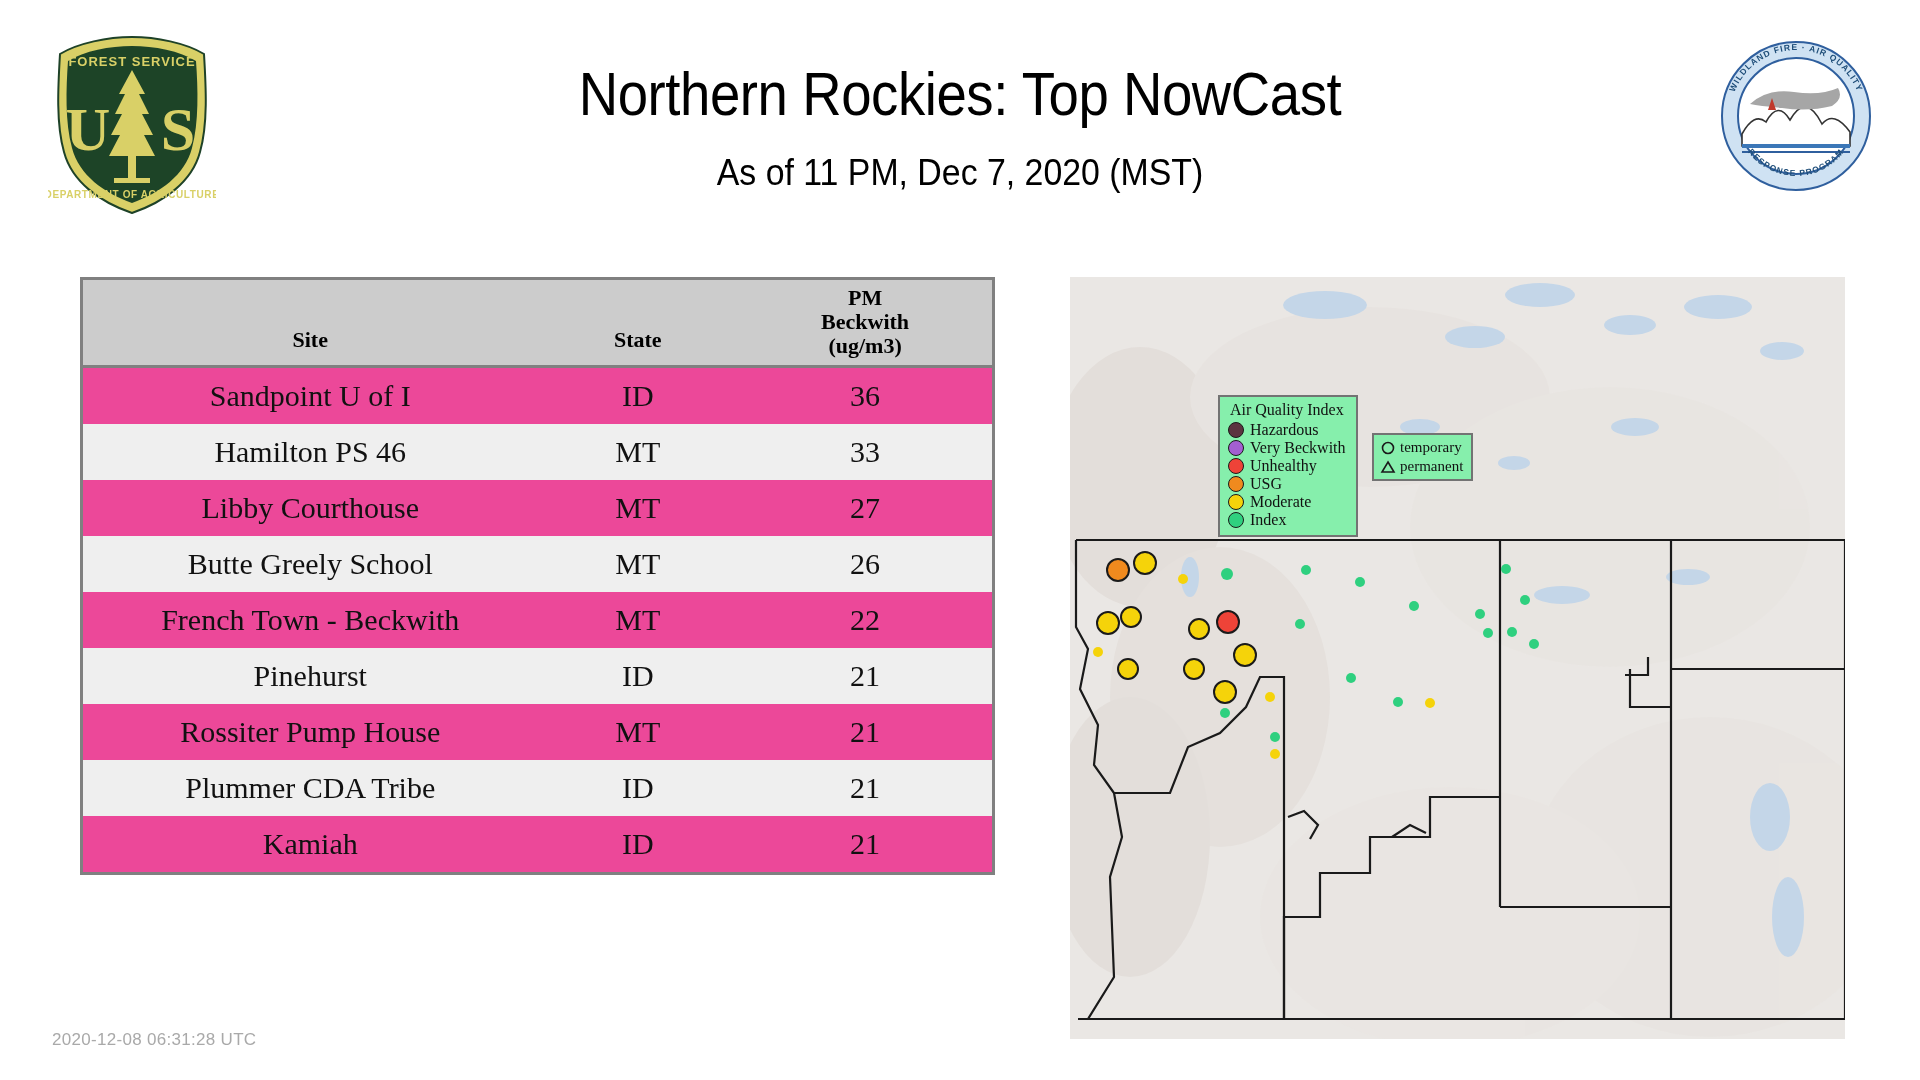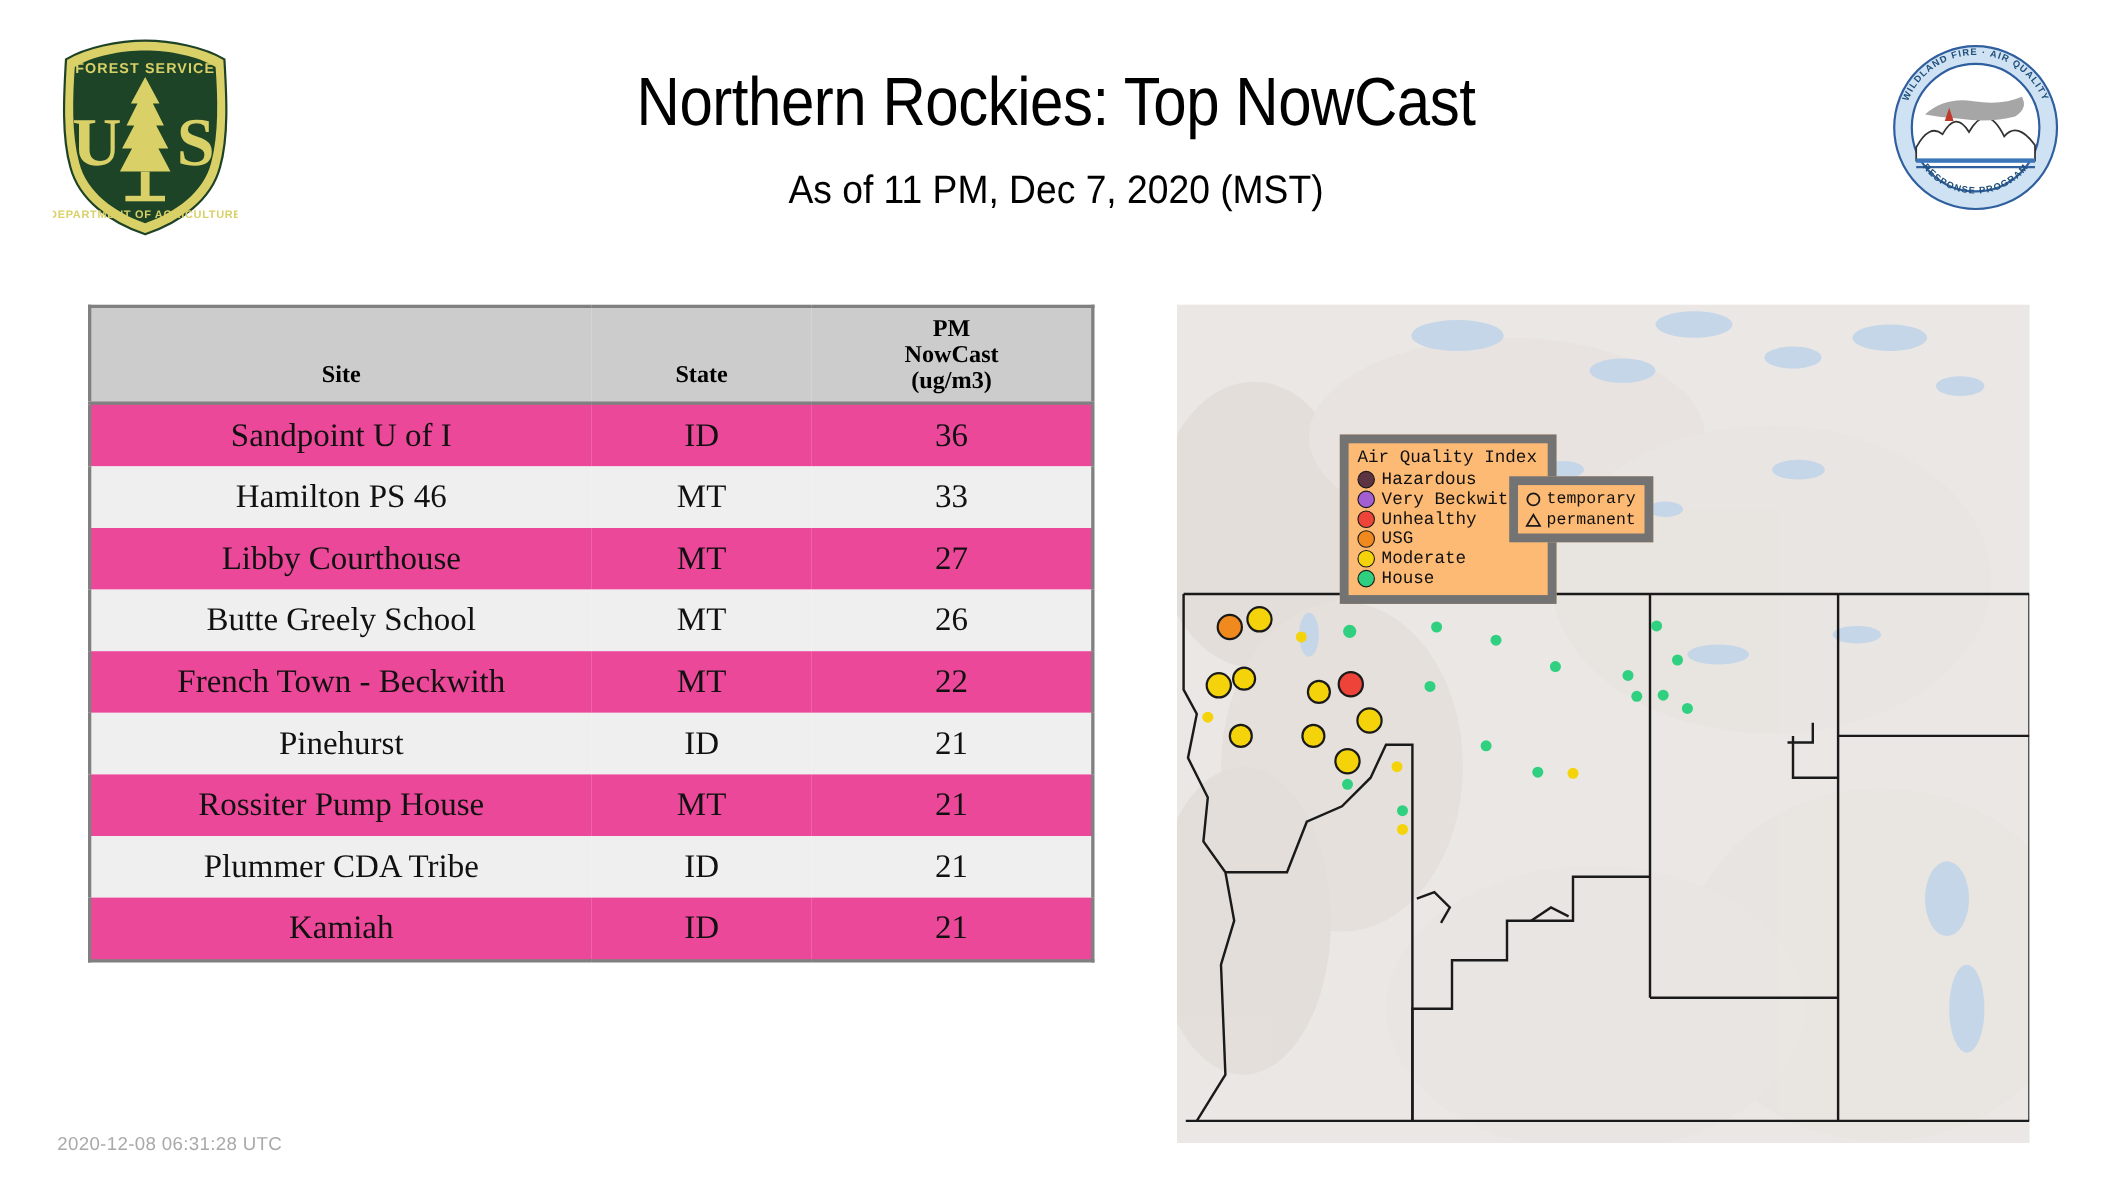--- a/index.html
+++ b/index.html
@@ -123,23 +123,23 @@
     width: 775px;
     height: 762px;
     background: #eae7e4;
     overflow: hidden;
   }
   #map-svg { display: block; width: 775px; height: 762px; }
 
   
   .legend-box {
     position: absolute;
-    background: #fdba74;
-    border: 8px solid #737373;
-    font-family: Liberation Mono, monospace;
+    background: #86efac;
+    border: 2px solid #737373;
+    font-family: Liberation Serif, serif;
   }
   #aqi-legend {
     left: 148px;
     top: 118px;
     padding: 4px 10px 6px 8px;
   }
   #aqi-legend .legend-title {
     font-size: 16px;
     color: #111111;
     text-align: center;
@@ -235,21 +235,21 @@
 <div id="page-subtitle">As of 11 PM, Dec  7, 2020 (MST)</div>
 
 <div id="data-table-wrap">
   <table class="nowcast">
     <thead>
       <tr>
         <th class="th-site">Site</th>
         <th class="th-state">State</th>
         <th class="th-value">
           <span class="hdr-line">PM</span>
-          <span class="hdr-line">NowCast</span>
+          <span class="hdr-line">Beckwith</span>
           <span class="hdr-line">(ug/m3)</span>
         </th>
       </tr>
     </thead>
     <tbody id="table-body">
         <tr class="even">
           <td>Sandpoint U of I</td>
           <td>ID</td>
           <td>36</td>
         </tr>
@@ -403,21 +403,21 @@
         <div class="legend-row">
           <span class="swatch" style="background: rgb(240, 138, 30);"></span>
           <span class="legend-label">USG</span>
         </div>
         <div class="legend-row">
           <span class="swatch" style="background: rgb(245, 211, 10);"></span>
           <span class="legend-label">Moderate</span>
         </div>
         <div class="legend-row">
           <span class="swatch" style="background: rgb(47, 208, 127);"></span>
-          <span class="legend-label">House</span>
+          <span class="legend-label">Index</span>
         </div>
       </div>
   </div>
 
   <div class="legend-box" id="symbol-legend">
     <div class="sym-row">
       <svg width="16" height="16" viewBox="0 0 16 16">
         <circle cx="8" cy="8" r="5.5" fill="none" stroke="#1a1a1a" stroke-width="1.6"></circle>
       </svg>
       <span class="sym-label">temporary</span>

